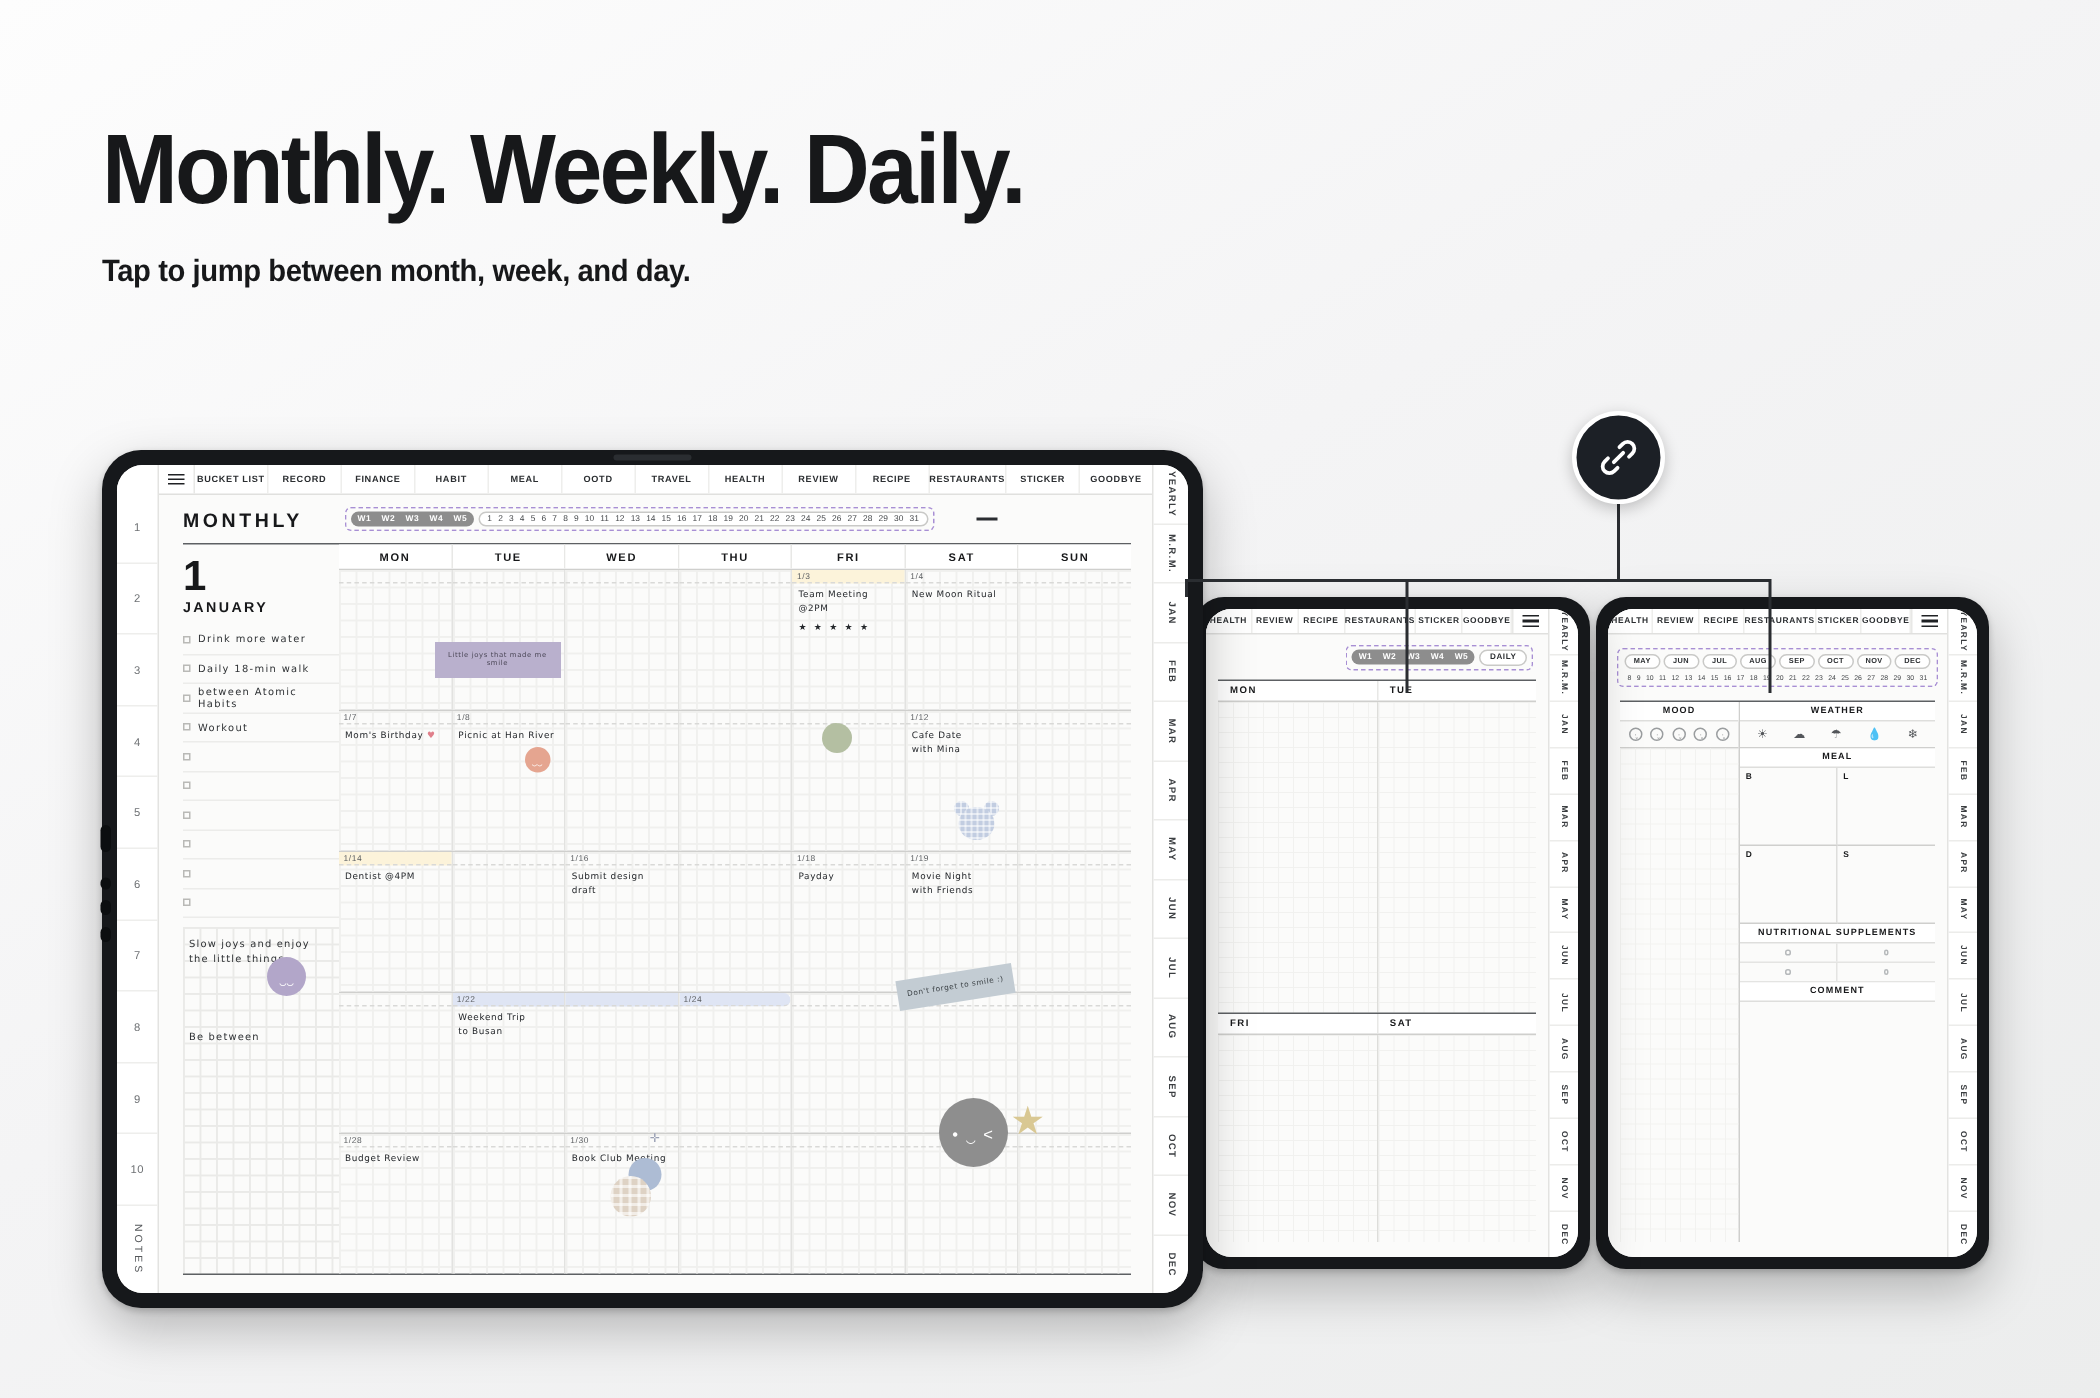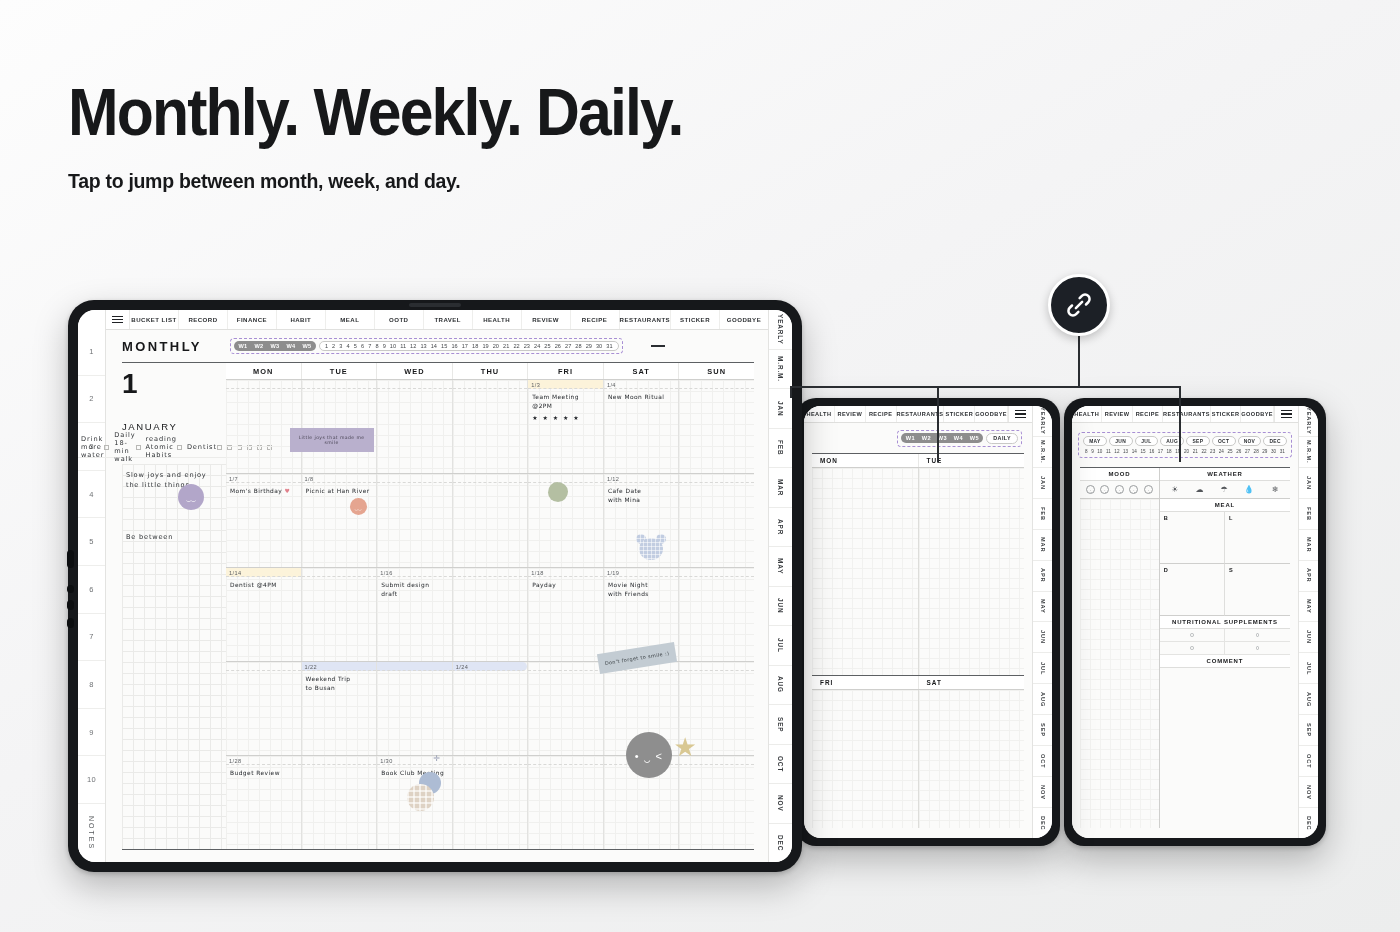--- a/index.html
+++ b/index.html
@@ -201,22 +201,22 @@
 
   
   .cal-wrap { flex: 1; display: flex; padding: 0 14px 12px 16px; min-height: 0; }
   .cal-left {
     width: 104px; flex: 0 0 104px;
     border-top: 1.4px solid #5d6063;
     display: flex; flex-direction: column;
     padding-top: 7px;
   }
   .big-num { font-size: 28px; font-weight: 700; color: #17181a; line-height: 1; letter-spacing: -1px; }
-  .month-name { font-size: 9.5px; font-weight: 400; letter-spacing: 1.6px; color: #17181a; margin-top: 23px; margin-bottom: 6px; }
-  .todo { display: flex; flex-direction: row; justify-content: center; }
+  .month-name { font-size: 9.5px; font-weight: 700; letter-spacing: 1.6px; color: #17181a; margin-top: 2px; margin-bottom: 6px; }
+  .todo { display: flex; flex-direction: column; }
   .todo .t-row {
     height: 19.5px;
     display: flex; align-items: center; gap: 5px;
     border-bottom: 1px solid #ececea;
     cursor: pointer;
   }
   .todo .t-box { width: 5px; height: 5px; border: 1px solid #b9b9b6; flex: 0 0 5px; }
   .todo .t-txt { font-size: 6.6px; color: #2e3134; letter-spacing: .9px; font-family: "DejaVu Sans", sans-serif; }
 
   .notes-box {
@@ -735,25 +735,25 @@
               <div class="t-row">
                 <span class="t-box"></span>
                 <span class="t-txt">Drink more water</span>
               </div>
               <div class="t-row">
                 <span class="t-box"></span>
                 <span class="t-txt">Daily 18-min walk</span>
               </div>
               <div class="t-row">
                 <span class="t-box"></span>
-                <span class="t-txt">reading Atomic Habits</span>
+                <span class="t-txt">between Atomic Habits</span>
               </div>
               <div class="t-row">
                 <span class="t-box"></span>
-                <span class="t-txt">Dentist</span>
+                <span class="t-txt">Workout</span>
               </div>
               <div class="t-row">
                 <span class="t-box"></span>
                 <span class="t-txt"></span>
               </div>
               <div class="t-row">
                 <span class="t-box"></span>
                 <span class="t-txt"></span>
               </div>
               <div class="t-row">

